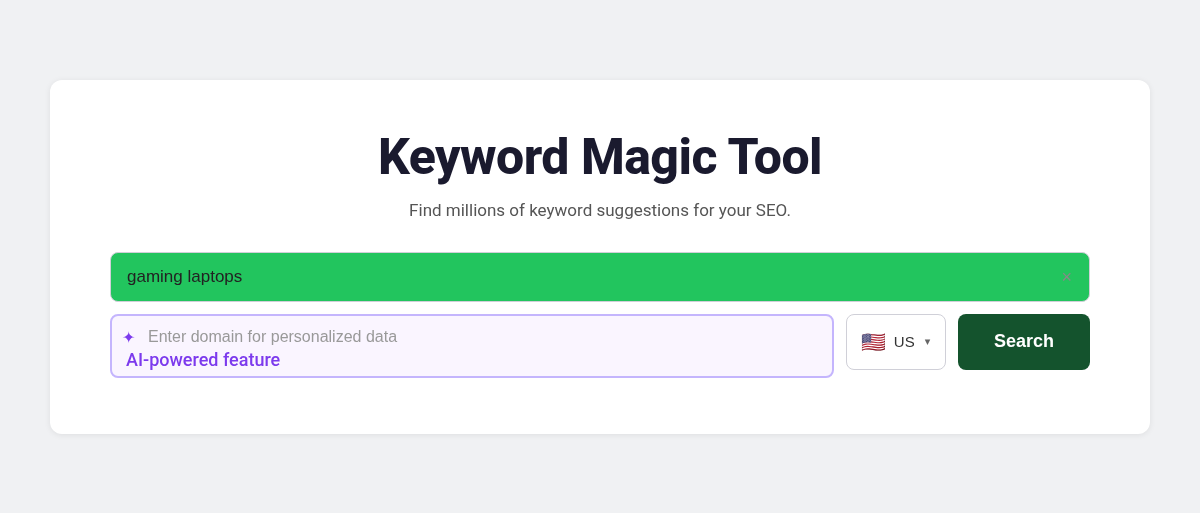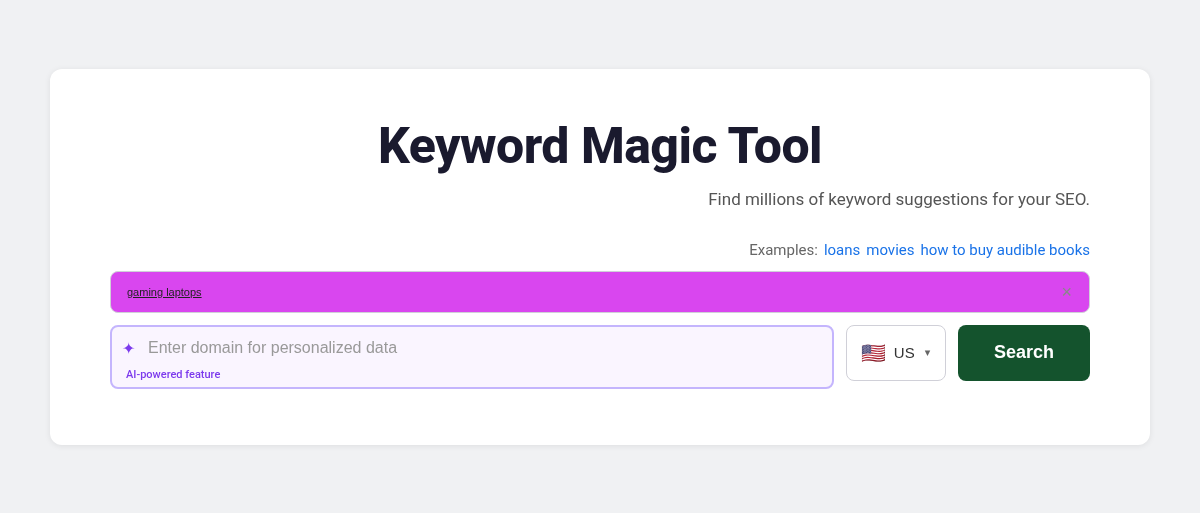--- a/index.html
+++ b/index.html
@@ -30,21 +30,21 @@
     .title {
       text-align: center;
       font-size: 50px;
       font-weight: 800;
       color: #1a1a2e;
       letter-spacing: -0.5px;
       margin-bottom: 14px;
     }
 
     .subtitle {
-      text-align: right;
+      text-align: center;
       font-size: 17px;
       color: #555;
       margin-bottom: 32px;
     }
 
     .examples-row {
       display: flex;
       justify-content: flex-end;
       align-items: center;
       margin-bottom: 12px;
@@ -64,27 +64,26 @@
 
     .keyword-input-wrapper {
       position: relative;
       width: 100%;
       margin-bottom: 12px;
     }
 
     .keyword-input {
       width: 100%;
       padding: 14px 44px 14px 16px;
-      font-size: 11px;
+      font-size: 17px;
       border: 1.5px solid #d0d0d8;
       border-radius: 8px;
       outline: none;
       color: #222;
-      background: #d946ef;
-      text-decoration: underline;
+      background: #22c55e;
     }
 
     .clear-btn {
       position: absolute;
       right: 14px;
       top: 50%;
       transform: translateY(-50%);
       background: none;
       border: none;
       cursor: pointer;
@@ -133,21 +132,21 @@
       left: 12px;
       top: 14px;
       color: #7c3aed;
       font-size: 16px;
     }
 
     .ai-label {
       position: absolute;
       bottom: 8px;
       left: 16px;
-      font-size: 11px;
+      font-size: 18px;
       color: #7c3aed;
       font-weight: 500;
       margin-top: 12px;
     }
 
     .country-selector {
       display: flex;
       align-items: center;
       gap: 8px;
       border: 1.5px solid #d0d0d8;
@@ -188,26 +187,20 @@
     }
   </style>
 </head>
 <body>
 
 <div class="card">
 
   <h1 class="title">Keyword Magic Tool</h1>
   <p class="subtitle">Find millions of keyword suggestions for your SEO.</p>
 
-  <div class="examples-row">
-    <span class="examples-label">Examples:</span>
-    <a class="example-link">loans</a>
-    <a class="example-link">movies</a>
-    <a class="example-link">how to buy audible books</a>
-  </div>
 
   <div class="keyword-input-wrapper">
     <input type="text" class="keyword-input" value="gaming laptops" style="">
     <button class="clear-btn">×</button>
   </div>
 
   <div class="bottom-row">
 
     <div class="domain-input-wrapper">
       <div class="domain-input-box">

